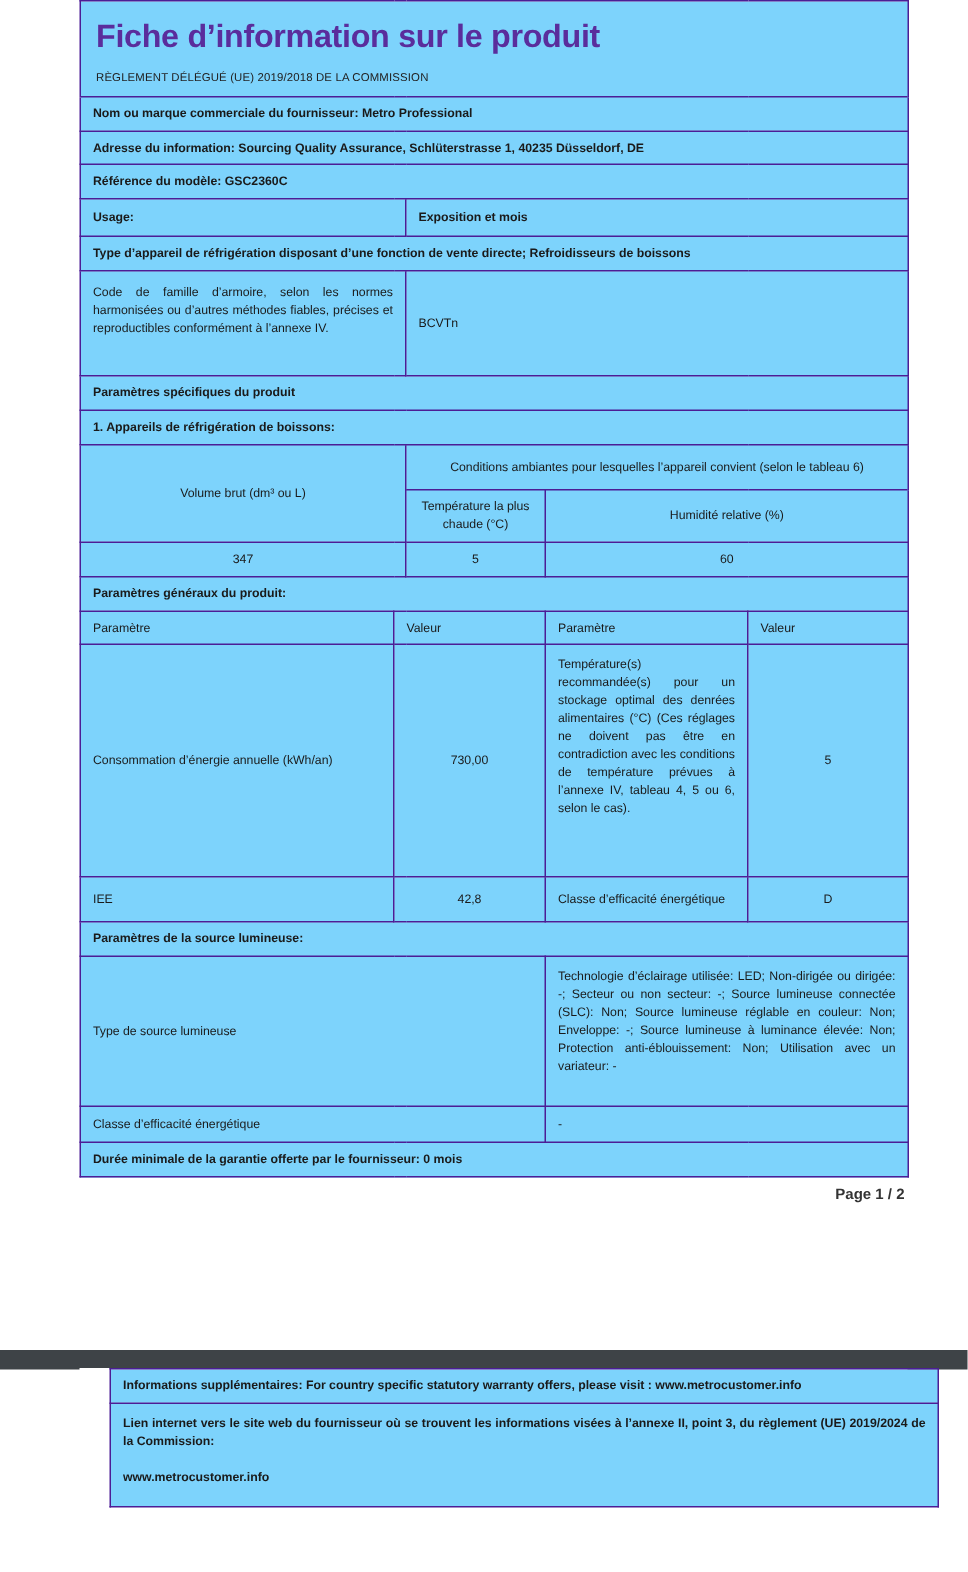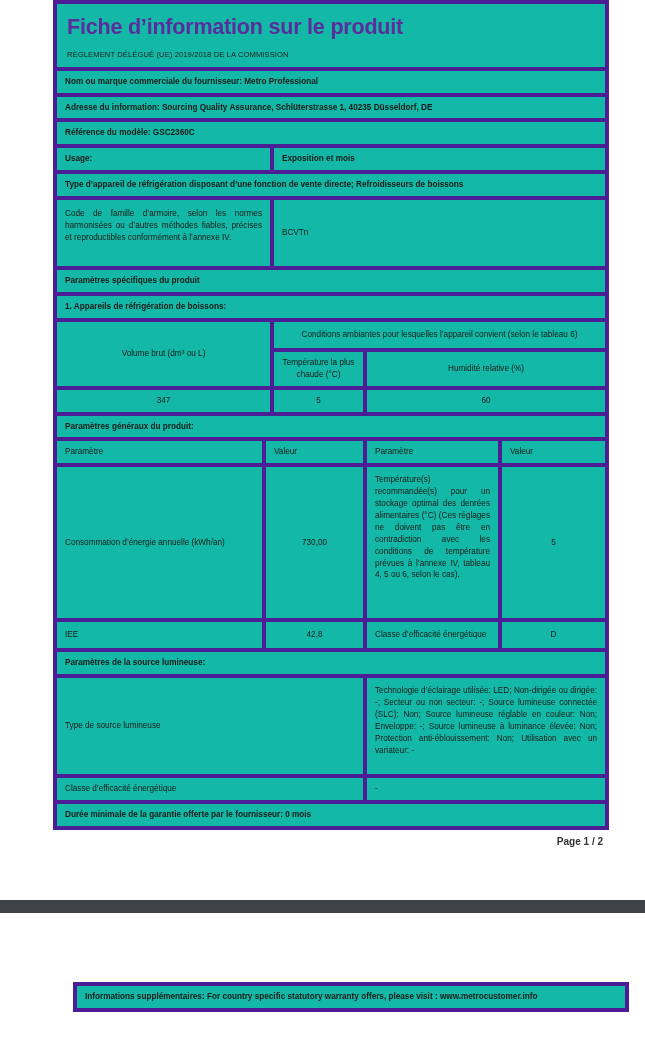--- a/index.html
+++ b/index.html
@@ -21,35 +21,35 @@
   }
   
   .sheet {
     position: absolute;
     left: 53px;
     width: 552px;
     background: #ffffff;
     box-sizing: border-box;
   }
   .sheet-1 { top: 0px; }
-  .sheet-2 { top: 982px; padding-left: 20px; }
+  .sheet-2 { top: 912px; padding-left: 20px; }
 
   .doc-table {
     width: 100%;
     border-collapse: collapse;
     table-layout: fixed;
   }
   .doc-table td {
-    border: 4px solid #4c1d95;
+    border: 1px solid #4c1d95;
     padding: 5px 8px;
     font-size: 8.2px;
     line-height: 1.45;
     vertical-align: middle;
     box-sizing: border-box;
-    background: #14b8a6;
+    background: #7dd3fc;
   }
   .title-cell {
     border: 1px solid #8b8d90;
     border-bottom: none !important;
     padding: 12px 10px 7px 10px !important;
   }
   .doc-title {
     color: #5a2d9c;
     font-size: 21.5px;
     font-weight: bold;
@@ -295,17 +295,25 @@
         </colgroup>
 
       <tbody>
           <tr>
         <td>
           <span class="lbl">Informations supplémentaires:</span>
           <span class="val">For country specific statutory warranty offers, please visit : www.metrocustomer.info</span>
         </td>
       </tr>
 
+      <tr>
+        <td style="padding-top:7px; padding-bottom:3px">
+          <div class="lbl justify">Lien internet vers le site web du fournisseur où se trouvent les informations visées à l’annexe II, point 3, du règlement (UE) 2019/2024 de la Commission:</div>
+          <div style="height:12px"></div>
+          <div class="val">www.metrocustomer.info</div>
+          <div style="height:10px"></div>
+        </td>
+      </tr>
     </tbody>
       </table>
   </div>
 
 </div>
 
 </body></html>

